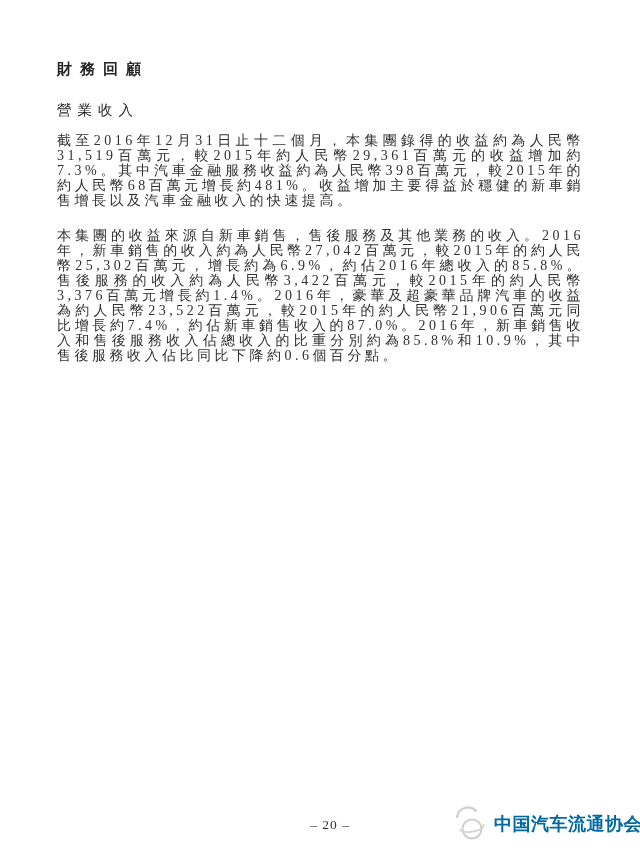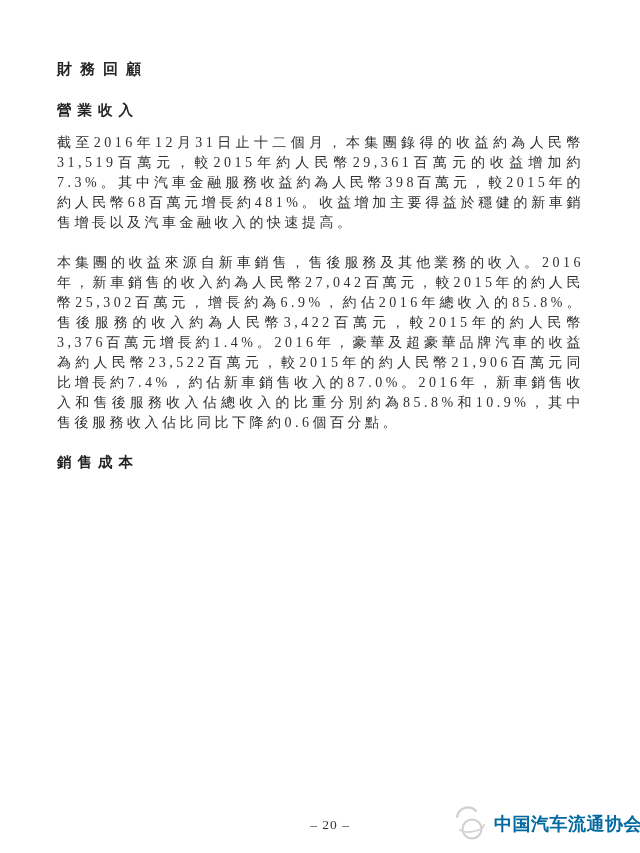--- a/index.html
+++ b/index.html
@@ -25,28 +25,28 @@
   }
   .doc-title {
     font-size: 15px;
     font-weight: bold;
     letter-spacing: 8px;
     margin: 0 0 22px 0;
     color: #252525;
   }
   .section-heading {
     font-size: 14.5px;
-    font-weight: bold;
+    font-weight: normal;
     letter-spacing: 6px;
     margin: 6px 0 13px 0;
     color: #252525;
   }
   .para {
     font-size: 14px;
-    line-height: 20px;
+    line-height: 15px;
     letter-spacing: 3.5px;
     text-align: justify;
     text-justify: inter-ideograph;
     margin: 0 0 20px 0;
     color: #303030;
   }
   .footer-pagenum {
     position: absolute;
     left: 0;
     width: 100%;
@@ -83,21 +83,20 @@
 
     <div class="doc-title">財務回顧</div>
 
     <div>
       <div class="section-heading">營業收入</div>
       <p class="para">截至2016年12月31日止十二個月，本集團錄得的收益約為人民幣31,519百萬元，較2015年約人民幣29,361百萬元的收益增加約7.3%。其中汽車金融服務收益約為人民幣398百萬元，較2015年的約人民幣68百萬元增長約481%。收益增加主要得益於穩健的新車銷售增長以及汽車金融收入的快速提高。</p>
       <p class="para">本集團的收益來源自新車銷售，售後服務及其他業務的收入。2016年，新車銷售的收入約為人民幣27,042百萬元，較2015年的約人民幣25,302百萬元，增長約為6.9%，約佔2016年總收入的85.8%。售後服務的收入約為人民幣3,422百萬元，較2015年的約人民幣3,376百萬元增長約1.4%。2016年，豪華及超豪華品牌汽車的收益為約人民幣23,522百萬元，較2015年的約人民幣21,906百萬元同比增長約7.4%，約佔新車銷售收入的87.0%。2016年，新車銷售收入和售後服務收入佔總收入的比重分別約為85.8%和10.9%，其中售後服務收入佔比同比下降約0.6個百分點。</p>
     </div>
 
     <div>
-      <div class="section-heading">銷售成本</div>
     </div>
 
     <div>
     </div>
 
   </div>
 
   <div class="footer-pagenum">– 20 –</div>
 
   <div class="watermark">

